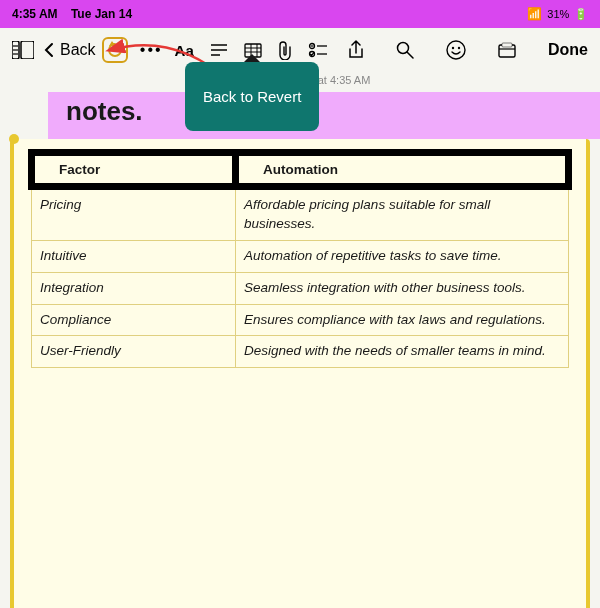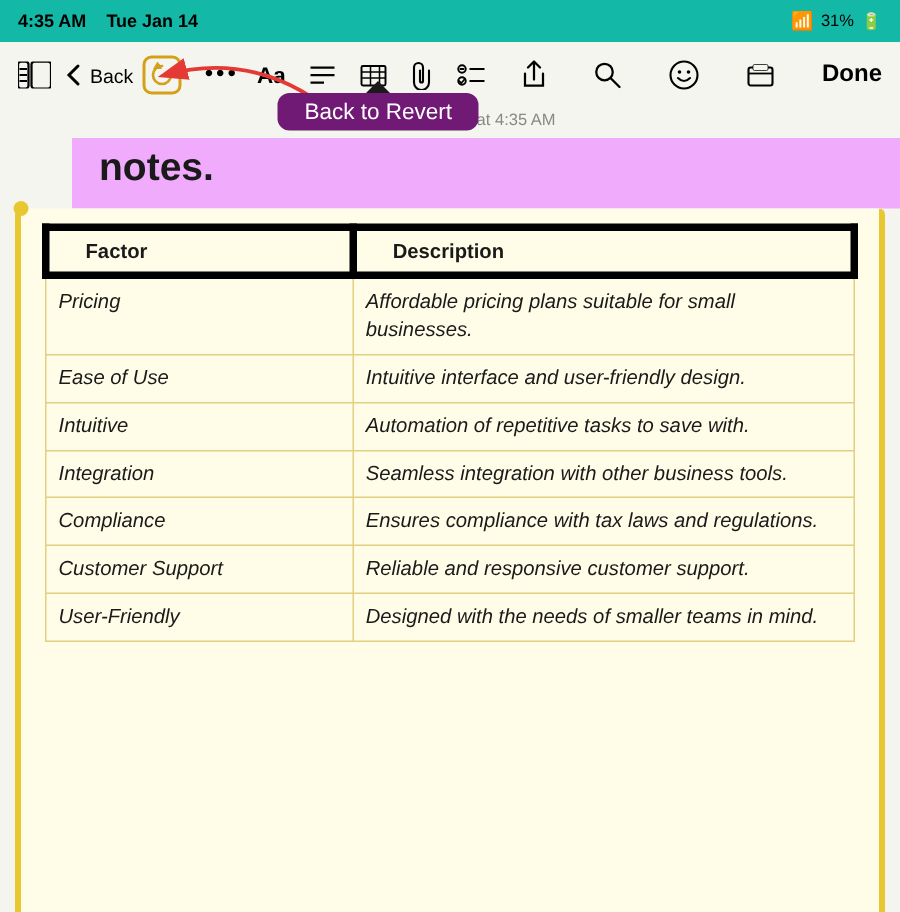--- a/index.html
+++ b/index.html
@@ -11,21 +11,21 @@
       overflow: hidden;
       position: relative;
     }
 
     
     .status-bar {
       display: flex;
       justify-content: space-between;
       align-items: center;
       padding: 4px 12px;
-      background: #14b8a6;
+      background: #d946ef;
       height: 28px;
     }
     .status-left {
       font-size: 12px;
       font-weight: 600;
       color: #000;
     }
     .status-right {
       display: flex;
       align-items: center;
@@ -102,23 +102,23 @@
     }
 
     
     .tooltip-container {
       position: absolute;
       top: 62px;
       left: 185px;
       z-index: 100;
     }
     .tooltip {
-      background: #701a75;
+      background: #0f766e;
       color: #fff;
-      padding: 4px 18px;
+      padding: 26px 18px;
       border-radius: 8px;
       font-size: 15px;
       font-weight: 500;
       white-space: nowrap;
     }
     .tooltip::before {
       content: '';
       position: absolute;
       top: -8px;
       left: 50%;
@@ -151,21 +151,21 @@
     
     .notes-table {
       width: 100%;
       border-collapse: collapse;
       font-size: 13.5px;
     }
     .notes-table th {
       text-align: left;
       font-weight: 700;
       padding: 6px 24px;
-      border: 5px solid #000000;
+      border: 7px solid #000000;
       background: #fffde7;
       color: #1a1a1a;
     }
     .notes-table td {
       text-align: left;
       font-weight: 400;
       padding: 6px 8px;
       border: 1px solid #e0d080;
       background: #fffde7;
       color: #1a1a1a;
@@ -228,21 +228,21 @@
         <line x1="1" y1="9" x2="6" y2="9" stroke="#000" stroke-width="1.2"></line>
         <line x1="1" y1="13" x2="6" y2="13" stroke="#000" stroke-width="1.2"></line>
       </svg>
     </button>
 
     <button class="toolbar-btn">
       <svg width="10" height="16" viewBox="0 0 10 16">
         <polyline points="8,2 2,8 8,14" fill="none" stroke="#000" stroke-width="2" stroke-linecap="round"></polyline>
       </svg>
     </button>
-    <span style="font-size:13px;">Back</span>
+    <span style="font-size:16px;">Back</span>
 
     <button class="toolbar-btn highlighted" style="margin-left:4px;">
       <svg width="18" height="18" viewBox="0 0 18 18">
         <path d="M9 3 A6 6 0 1 0 15 9" fill="none" stroke="#d4a017" stroke-width="1.8" stroke-linecap="round"></path>
         <polygon points="6,0 9,5 3,5" fill="#d4a017" transform="translate(0,0)"></polygon>
         <circle cx="5.5" cy="3.5" r="2.5" fill="#d4a017" opacity="0.0"></circle>
 
         <path d="M9 3 L6 1 L8 5 Z" fill="#d4a017"></path>
       </svg>
     </button>
@@ -328,47 +328,39 @@
   <div class="notes-title">notes.</div>
 </div>
 
 <div class="notes-area">
   <div class="corner-dot top-left"></div>
 
   <table class="notes-table">
     <thead>
       <tr>
         <th>Factor</th>
-        <th>Description</th>
+        <th>Automation</th>
       </tr>
     </thead>
     <tbody id="table-body">
     <tr>
           <td>Pricing</td>
           <td>Affordable pricing plans suitable for small businesses.</td>
         </tr>
         <tr>
-          <td>Ease of Use</td>
-          <td>Intuitive interface and user-friendly design.</td>
-        </tr>
-        <tr>
           <td>Intuitive</td>
-          <td>Automation of repetitive tasks to save with.</td>
+          <td>Automation of repetitive tasks to save time.</td>
         </tr>
         <tr>
           <td>Integration</td>
           <td>Seamless integration with other business tools.</td>
         </tr>
         <tr>
           <td>Compliance</td>
           <td>Ensures compliance with tax laws and regulations.</td>
-        </tr>
-        <tr>
-          <td>Customer Support</td>
-          <td>Reliable and responsive customer support.</td>
         </tr>
         <tr>
           <td>User-Friendly</td>
           <td>Designed with the needs of smaller teams in mind.</td>
         </tr>
       </tbody>
   </table>
 </div>
 
 <div class="tooltip-container">

